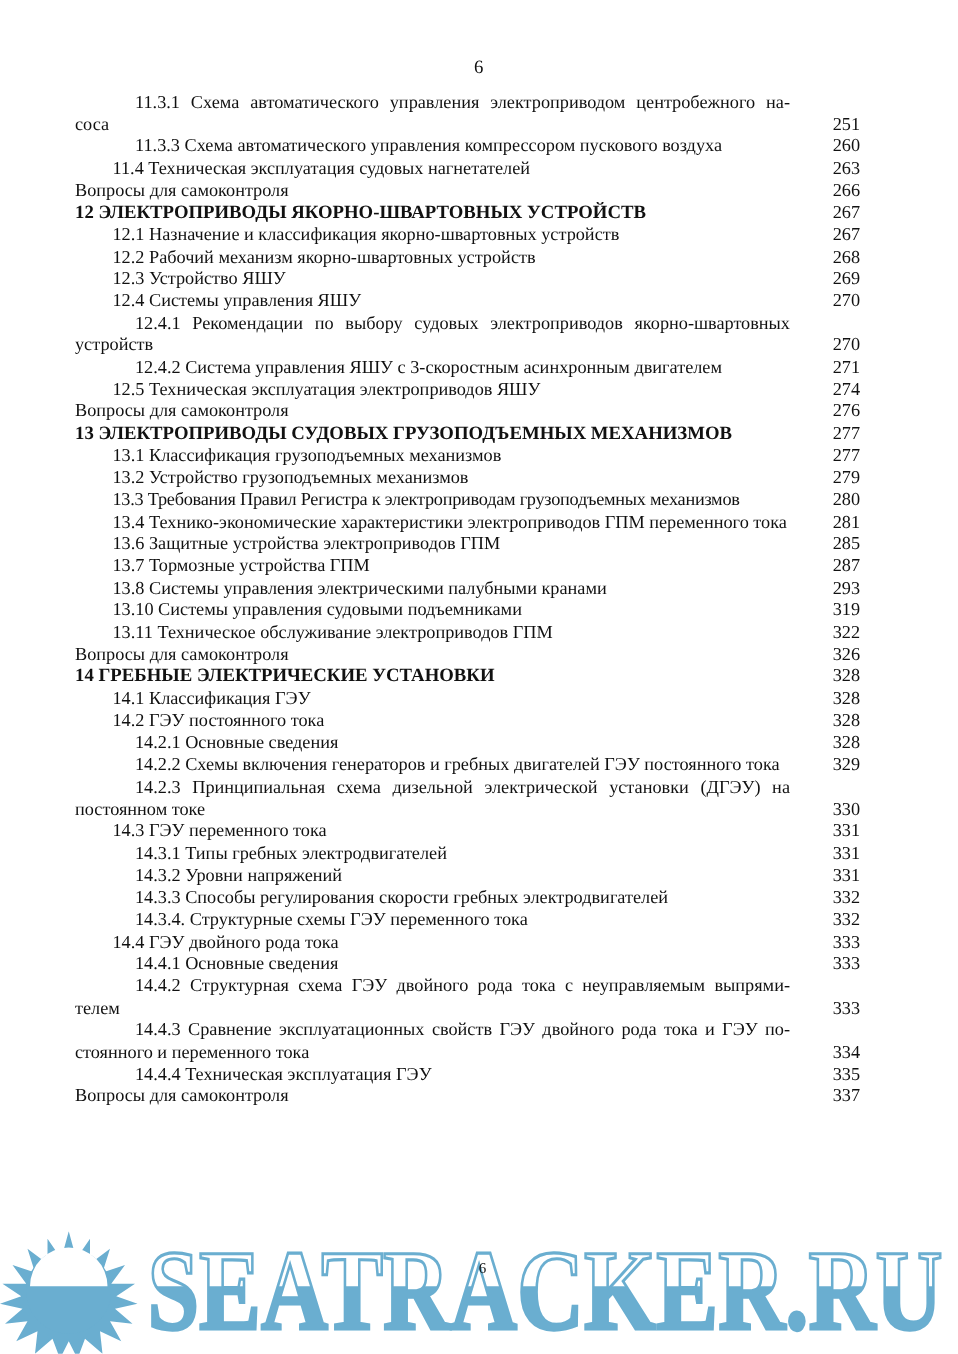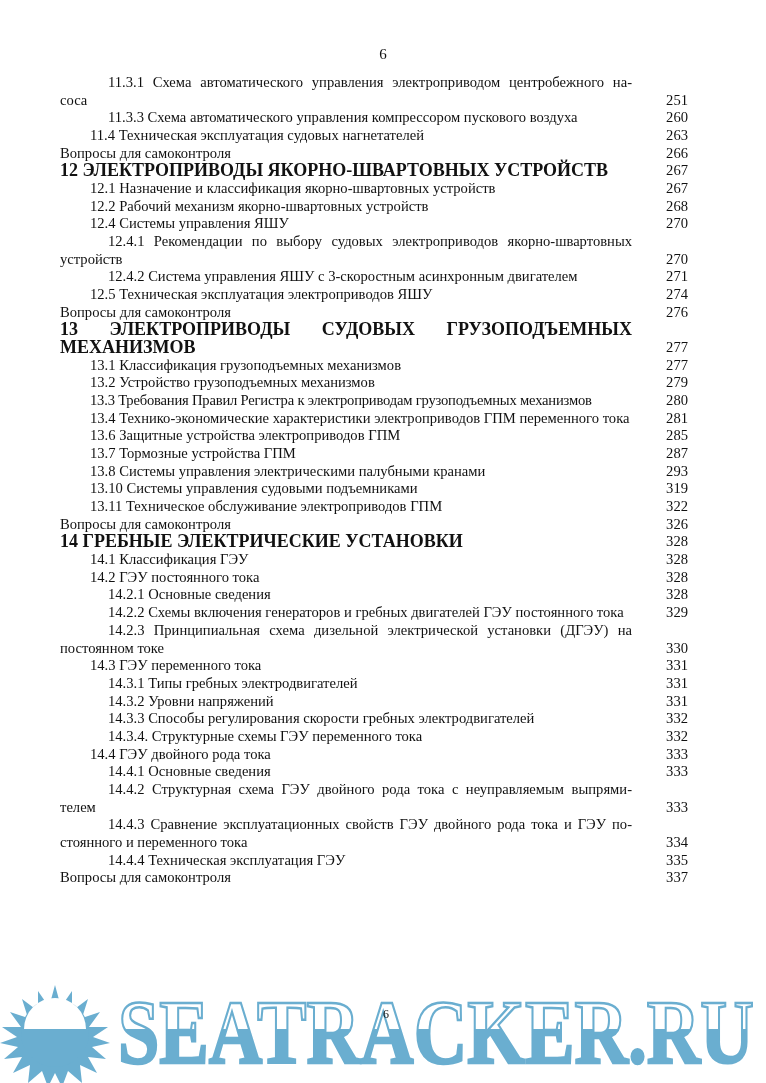--- a/index.html
+++ b/index.html
@@ -49,21 +49,21 @@
       max-width: 612px;
     }
     .toc-page {
       flex: 0 0 32px;
       text-align: right;
       white-space: nowrap;
     }
     .lvl0 .toc-text { text-indent: 0; }
     .lvl1 .toc-text { text-indent: 30px; font-family: Liberation Serif, serif; }
     .lvl2 .toc-text { text-indent: 48px; }
-    .bold .toc-text { font-weight: bold; font-size: 18px; }
+    .bold .toc-text { font-weight: bold; font-size: 15px; }
 
     .watermark {
       position: absolute;
       left: 0;
       top: 985px;
       width: 658px;
       height: 98px;
     }
     .watermark svg { display: block; }
     .page-number-bottom {
@@ -102,20 +102,24 @@
     <div class="toc-text">12 ЭЛЕКТРОПРИВОДЫ ЯКОРНО-ШВАРТОВНЫХ УСТРОЙСТВ</div>
     <div class="toc-page">267</div>
   </div>
   <div class="toc-row lvl1">
     <div class="toc-text">12.1 Назначение и классификация якорно-швартовных устройств</div>
     <div class="toc-page">267</div>
   </div>
   <div class="toc-row lvl1">
     <div class="toc-text">12.2 Рабочий механизм якорно-швартовных устройств</div>
     <div class="toc-page">268</div>
+  </div>
+  <div class="toc-row lvl1">
+    <div class="toc-text">12.3 Устройство ЯШУ</div>
+    <div class="toc-page">269</div>
   </div>
   <div class="toc-row lvl1">
     <div class="toc-text">12.4 Системы управления ЯШУ</div>
     <div class="toc-page">270</div>
   </div>
   <div class="toc-row lvl2">
     <div class="toc-text">12.4.1 Рекомендации по выбору судовых электроприводов якорно-швартовных устройств</div>
     <div class="toc-page">270</div>
   </div>
   <div class="toc-row lvl2">

